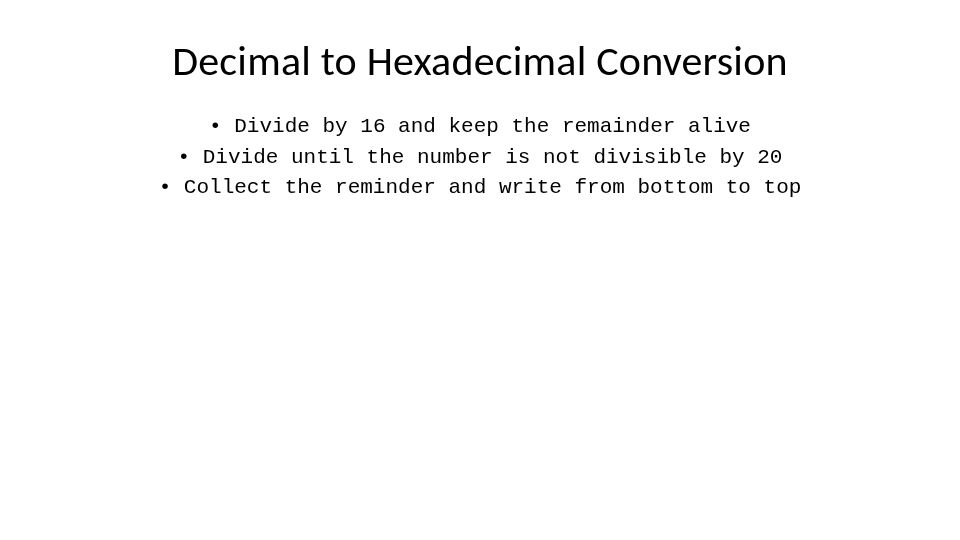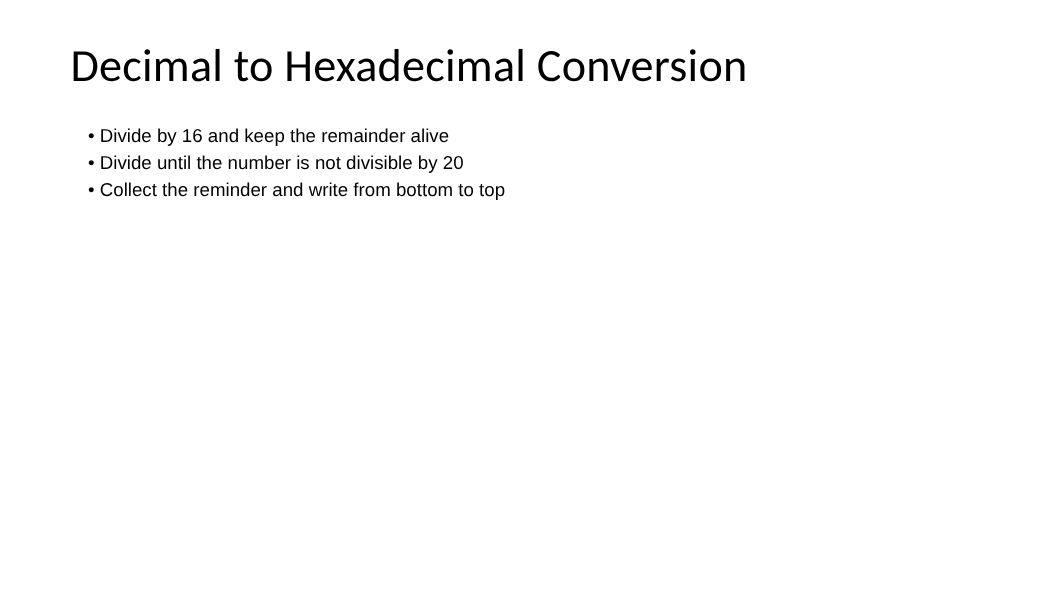--- a/index.html
+++ b/index.html
@@ -11,31 +11,32 @@
     font-family: "Calibri Light", "Calibri", "Segoe UI", Arial, sans-serif;
     color: #000000;
     overflow: hidden;
   }
   .slide {
     position: relative;
     width: 960px;
     height: 452px;
     box-sizing: border-box;
     padding: 38px 64px 0 64px;
+    text-align: center;
   }
   .title {
     font-size: 42px;
     font-weight: 400;
     letter-spacing: 0.2px;
     margin: 0 0 28px 0;
     line-height: 1.1;
   }
   .bullets {
-    font-family: Liberation Sans, sans-serif;
-    font-size: 17px;
+    font-family: Liberation Mono, monospace;
+    font-size: 21px;
     line-height: 1.45;
     margin: 16px;
     padding: 0;
     list-style: none;
   }
   .bullets li {
     margin: 0;
     padding: 0;
   }
   .bullets li::before {

